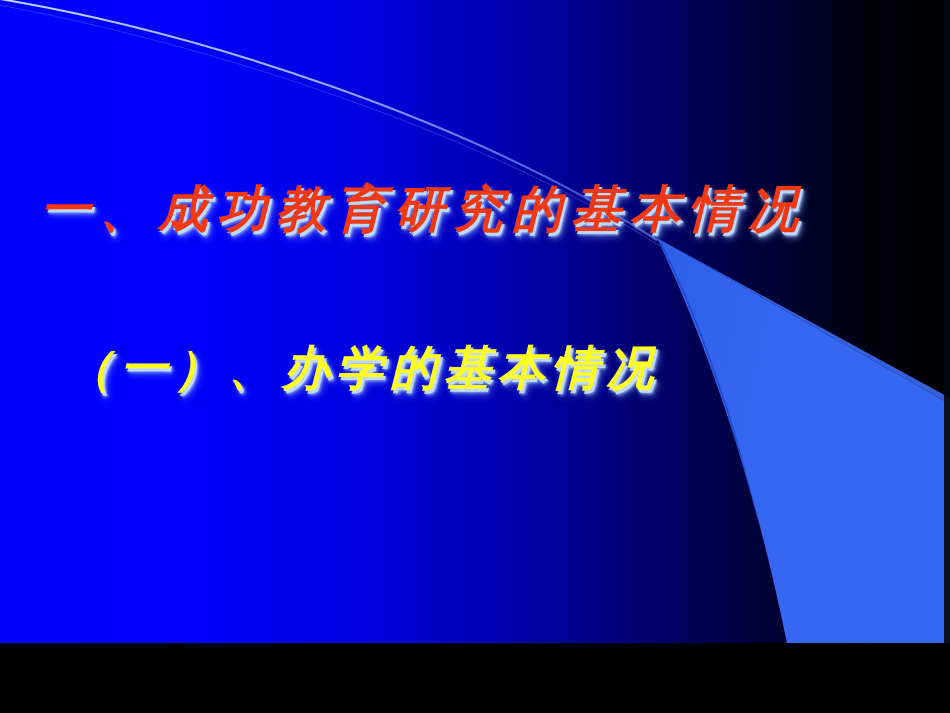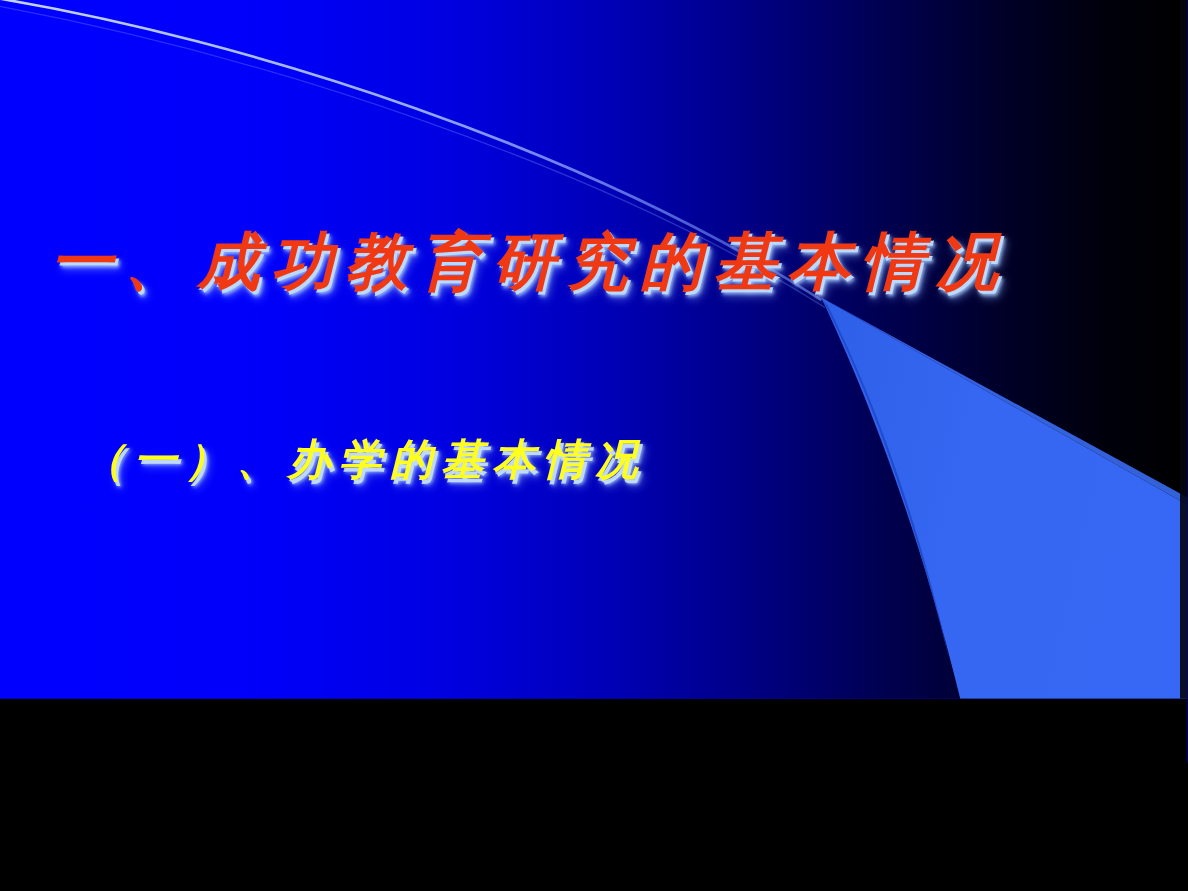--- a/index.html
+++ b/index.html
@@ -8,21 +8,21 @@
     padding: 0;
     background: #000;
   }
   body {
     font-family: "DejaVu Sans", sans-serif;
   }
 
   .slide {
     position: relative;
     width: 950px;
-    height: 559px;
+    height: 643px;
     overflow: hidden;
     background: #0000ff;
   }
 
   
   .bg-gradient {
     position: absolute;
     inset: 0;
     background: linear-gradient(to right,
         #0000ff 0%,
@@ -71,21 +71,21 @@
     position: absolute;
     left: 66px;
     top: 336px;
   }
 
   .sub-line {
     white-space: nowrap;
     font-family: "DejaVu Serif", "Liberation Serif", serif;
     font-weight: bold;
     font-style: italic;
-    font-size: 34px;
+    font-size: 47px;
     line-height: 64px;
     letter-spacing: 7px;
     color: #ffff1e;
     text-shadow:
         2px 3px 0 rgba(195,220,255,0.95),
         3px 4px 3px rgba(170,205,255,0.85),
         4px 6px 7px rgba(140,180,255,0.55);
   }
 </style>
 </head>

